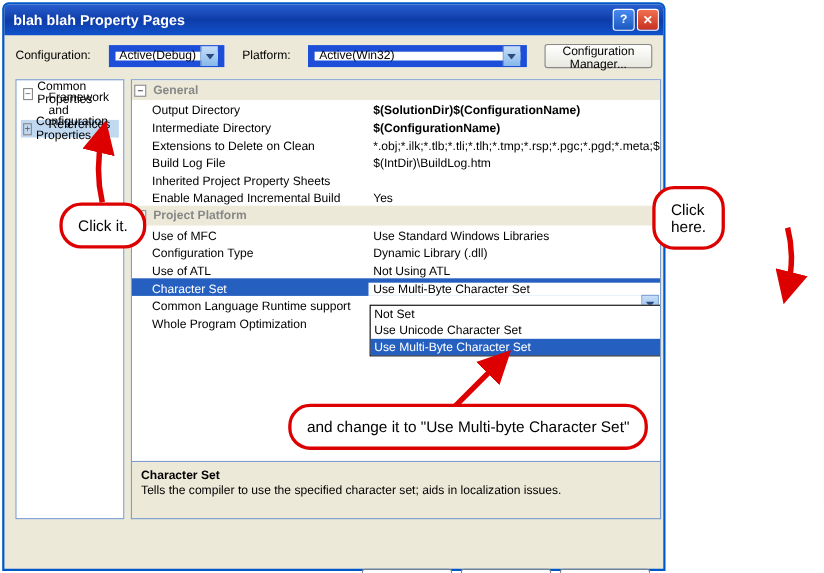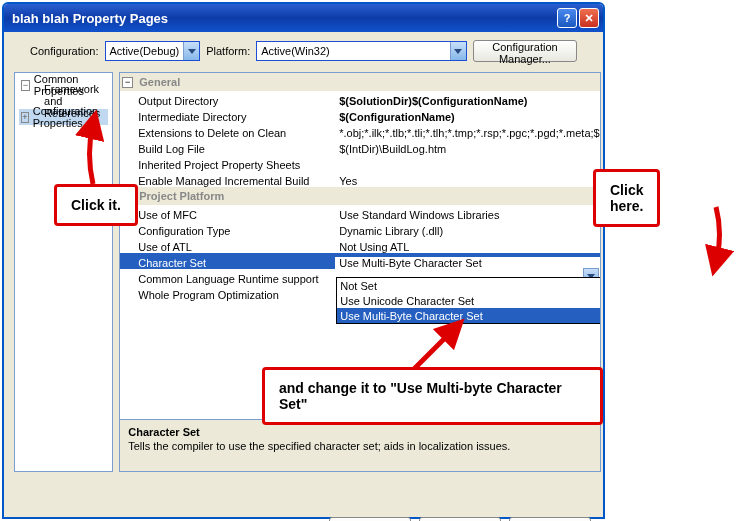--- a/index.html
+++ b/index.html
@@ -4,23 +4,23 @@
 <style>
 * { margin: 0; padding: 0; box-sizing: border-box; font-family: Tahoma, sans-serif; font-size: 11px; }
 body { background: #fff; }
 .window { width: 603px; height: 517px; border: 2px solid #0058c8; border-radius: 6px 6px 0 0; background: #ece9d8; position: relative; margin: 2px; }
 .titlebar { height: 28px; background: linear-gradient(to bottom, #2a5fd0 0%, #0d3ca8 50%, #1052cc 100%); border-radius: 4px 4px 0 0; display: flex; align-items: center; padding: 0 4px 0 8px; }
 .titlebar-text { color: #fff; font-weight: bold; font-size: 13px; flex: 1; }
 .titlebar-btns { display: flex; gap: 2px; }
 .titlebar-btn { width: 20px; height: 20px; border: 1px solid #fff; border-radius: 3px; display: flex; align-items: center; justify-content: center; color: #fff; font-weight: bold; font-size: 12px; cursor: pointer; }
 .help-btn { background: linear-gradient(to bottom, #4a8af0, #1a5ac0); }
 .close-btn { background: linear-gradient(to bottom, #f07050, #c83020); }
-.toolbar { display: flex; align-items: center; padding: 8px 26px; gap: 6px; }
+.toolbar { display: flex; align-items: center; padding: 8px 10px; gap: 16px; }
 .toolbar label { color: #000; }
-.combo { display: inline-flex; align-items: center; background: #fff; border: 1px solid #1d4ed8; height: 20px; position: relative; }
+.combo { display: inline-flex; align-items: center; background: #fff; border: 6px solid #1d4ed8; height: 20px; position: relative; }
 .combo-text { padding: 0 4px; flex: 1; }
 .combo-btn { width: 16px; height: 18px; background: linear-gradient(to bottom, #c8dff8, #86b8ea); border-left: 1px solid #7b9dd0; display: flex; align-items: center; justify-content: center; }
 .combo-btn svg { width: 8px; height: 5px; }
 .cfg-mgr { margin-left: auto; height: 22px; padding: 0 10px; background: linear-gradient(to bottom, #fff, #e8e8e0); border: 1px solid #888; border-radius: 3px; cursor: pointer; }
 .main { display: flex; padding: 2px 10px 0 10px; height: 402px; }
 .tree { width: 192px; border: 1px solid #7b9dd0; background: #fff; padding: 4px; margin-right: 6px; }
 .tree-item { display: flex; align-items: center; height: 16px; padding-left: 2px; }
 .tree-item.l1 { padding-left: 18px; }
 .tree-item.sel { background: #c0d8f0; }
 .tree-exp { width: 11px; height: 11px; border: 1px solid #888; display: flex; align-items: center; justify-content: center; margin-right: 4px; font-size: 9px; line-height: 1; color: #555; }
@@ -33,21 +33,21 @@
 .row .pval { flex: 1; padding-left: 4px; white-space: nowrap; overflow: hidden; }
 .row.sel { background: #2560c0; color: #fff; }
 .row.sel .pval { background: #fff; color: #000; }
 .dropdown { position: absolute; left: 216px; top: 204px; width: 295px; border: 1px solid #000; background: #fff; }
 .dd-item { height: 15px; padding-left: 3px; display: flex; align-items: center; }
 .dd-item.sel { background: #2560c0; color: #fff; }
 .desc { border: 1px solid #7b9dd0; border-top: none; background: #ece9d8; padding: 6px 8px; height: 52px; }
 .desc-title { font-weight: bold; margin-bottom: 2px; }
 .footer { display: flex; justify-content: flex-end; gap: 8px; padding: 10px 12px; }
 .btn { width: 82px; height: 22px; background: linear-gradient(to bottom, #fff, #e8e8e0); border: 1px solid #888; border-radius: 3px; cursor: pointer; margin-top: 35px; }
-.callout { position: absolute; background: #fff; border: 3px solid #d00; border-radius: 4px; padding: 10px 14px; font-size: 14px; z-index: 10; font-weight: bold; }
+.callout { position: absolute; background: #fff; border: 3px solid #d00; border-radius: 20px; padding: 10px 14px; font-size: 14px; z-index: 10; }
 .arrow { position: absolute; z-index: 9; }
 .arrow svg { overflow: visible; }
 .dd-arrow-btn { position: absolute; right: 1px; top: 195px; width: 16px; height: 16px; background: linear-gradient(to bottom, #c8dff8, #86b8ea); border: 1px solid #7b9dd0; display: flex; align-items: center; justify-content: center; }
 </style>
 </head>
 <body>
 
 <div class="window">
   <div class="titlebar">
     <span class="titlebar-text">blah blah Property Pages</span>

